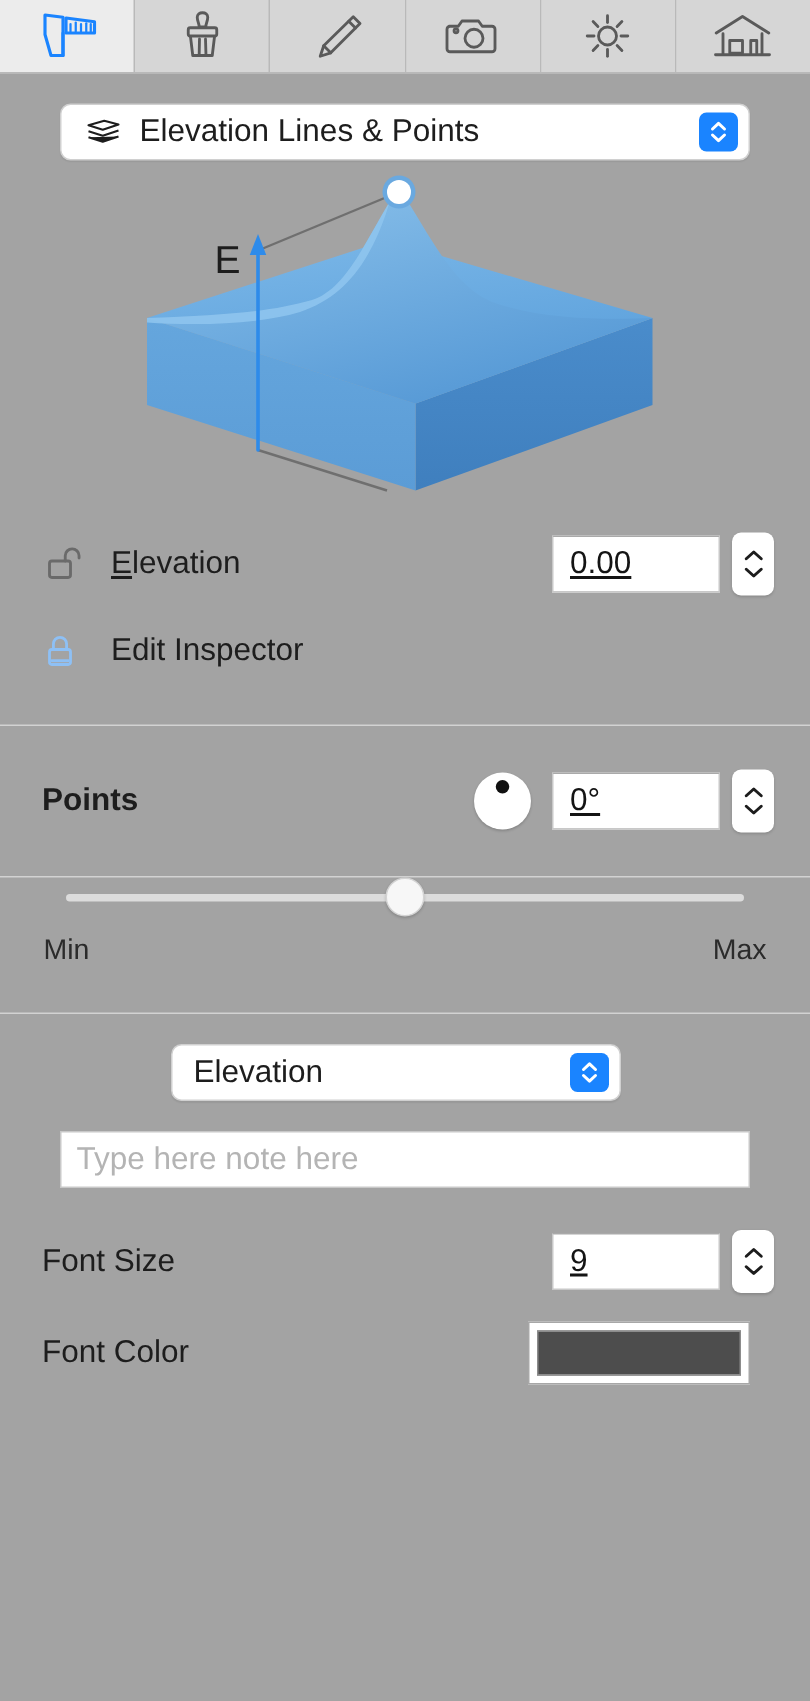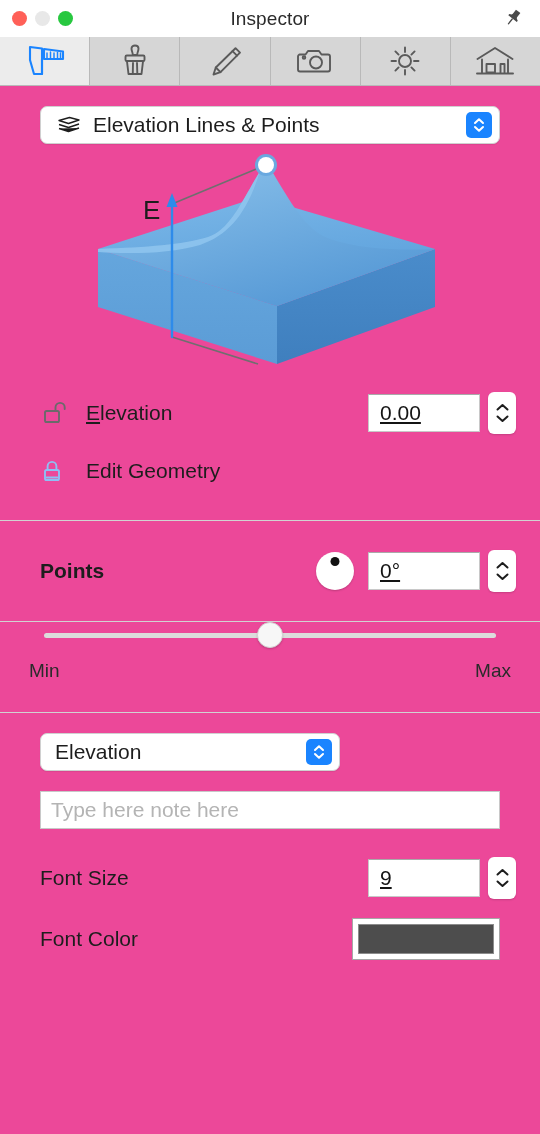--- a/index.html
+++ b/index.html
@@ -87,21 +87,21 @@
   }
   .tab:last-child { border-right: none; }
   .tab.active {
     background: #ececec;
     border-right-color: #b9b9b9;
   }
 
   
   .panel {
     flex: 1 1 auto;
-    background: #ec4899;
+    background: #a3a3a3;
     position: relative;
   }
 
   .divider {
     height: 1px;
     background: #d2d2d2;
     width: 100%;
   }
 
   
@@ -143,22 +143,23 @@
     height: 240px;
     display: flex;
     align-items: center;
     justify-content: center;
   }
 
   
   .row {
     display: flex;
     align-items: center;
-    padding: 0 24px 0 40px;
-    box-sizing: border-box;
+    padding: 0 24px 0 28px;
+    box-sizing: border-box;
+    justify-content: center;
   }
   .row .icon-slot {
     width: 46px;
     flex: 0 0 46px;
     display: flex;
     align-items: center;
   }
   .row .row-label {
     font-size: 21px;
     color: #1d1d1d;
@@ -308,36 +309,20 @@
   .colorwell .swatch {
     flex: 1 1 auto;
     border: 1px solid #8c8c8c;
   }
 </style>
 </head>
 <body>
 
 <div class="window">
 
-  <div class="titlebar">
-    <div class="traffic">
-      <div class="light close"></div>
-      <div class="light min"></div>
-      <div class="light zoom"></div>
-    </div>
-    <div class="window-title">Inspector</div>
-    <div class="pin-btn">
-      <svg width="22" height="22" viewBox="0 0 22 22">
-        <g transform="rotate(38 11 11)" fill="#4a4a4a">
-          <path d="M8.2 2.6h5.6v5.1c0 .9.6 1.6 1.5 2l1.1.5v1.5H5.6v-1.5l1.1-.5c.9-.4 1.5-1.1 1.5-2z"></path>
-          <rect x="10.35" y="11.7" width="1.3" height="7.3" rx=".55"></rect>
-        </g>
-      </svg>
-    </div>
-  </div>
 
   <div class="tabbar">
 
     <div class="tab active">
       <svg width="46" height="34" viewBox="0 0 46 34">
         <g fill="none" stroke="#1a84ff" stroke-width="2.1" stroke-linejoin="round" stroke-linecap="round">
           <path d="M8 3 L20 4.5 L20 30 L12 30 L8 16 Z"></path>
           <path d="M22 5 L41 7.5 L41 15 L22 15 Z"></path>
           <path d="M20 15 L20 30"></path>
         </g>
@@ -514,21 +499,21 @@
     <div class="row" style="height:58px;">
       <span class="icon-slot">
         <svg width="30" height="30" viewBox="0 0 30 30">
           <g fill="none" stroke="#8ec0f5" stroke-width="1.9" stroke-linejoin="round" stroke-linecap="round">
             <rect x="5" y="14" width="14" height="10" rx="1.6"></rect>
             <path d="M7.6 14 V10.3 a4.4 4.4 0 0 1 8.8 0 V14"></path>
             <path d="M6.6 21.5 H17.4"></path>
           </g>
         </svg>
       </span>
-      <span class="row-label">Edit Geometry</span>
+      <span class="row-label">Edit Inspector</span>
     </div>
 
     <div class="divider" style="margin-top:20px;"></div>
 
     <div class="row" style="height:100px;">
       <span class="row-label bold">Points</span>
       <span class="knob"></span>
       <span class="field-group">
         <span class="numfield">0°</span>
         <span class="stepper">

